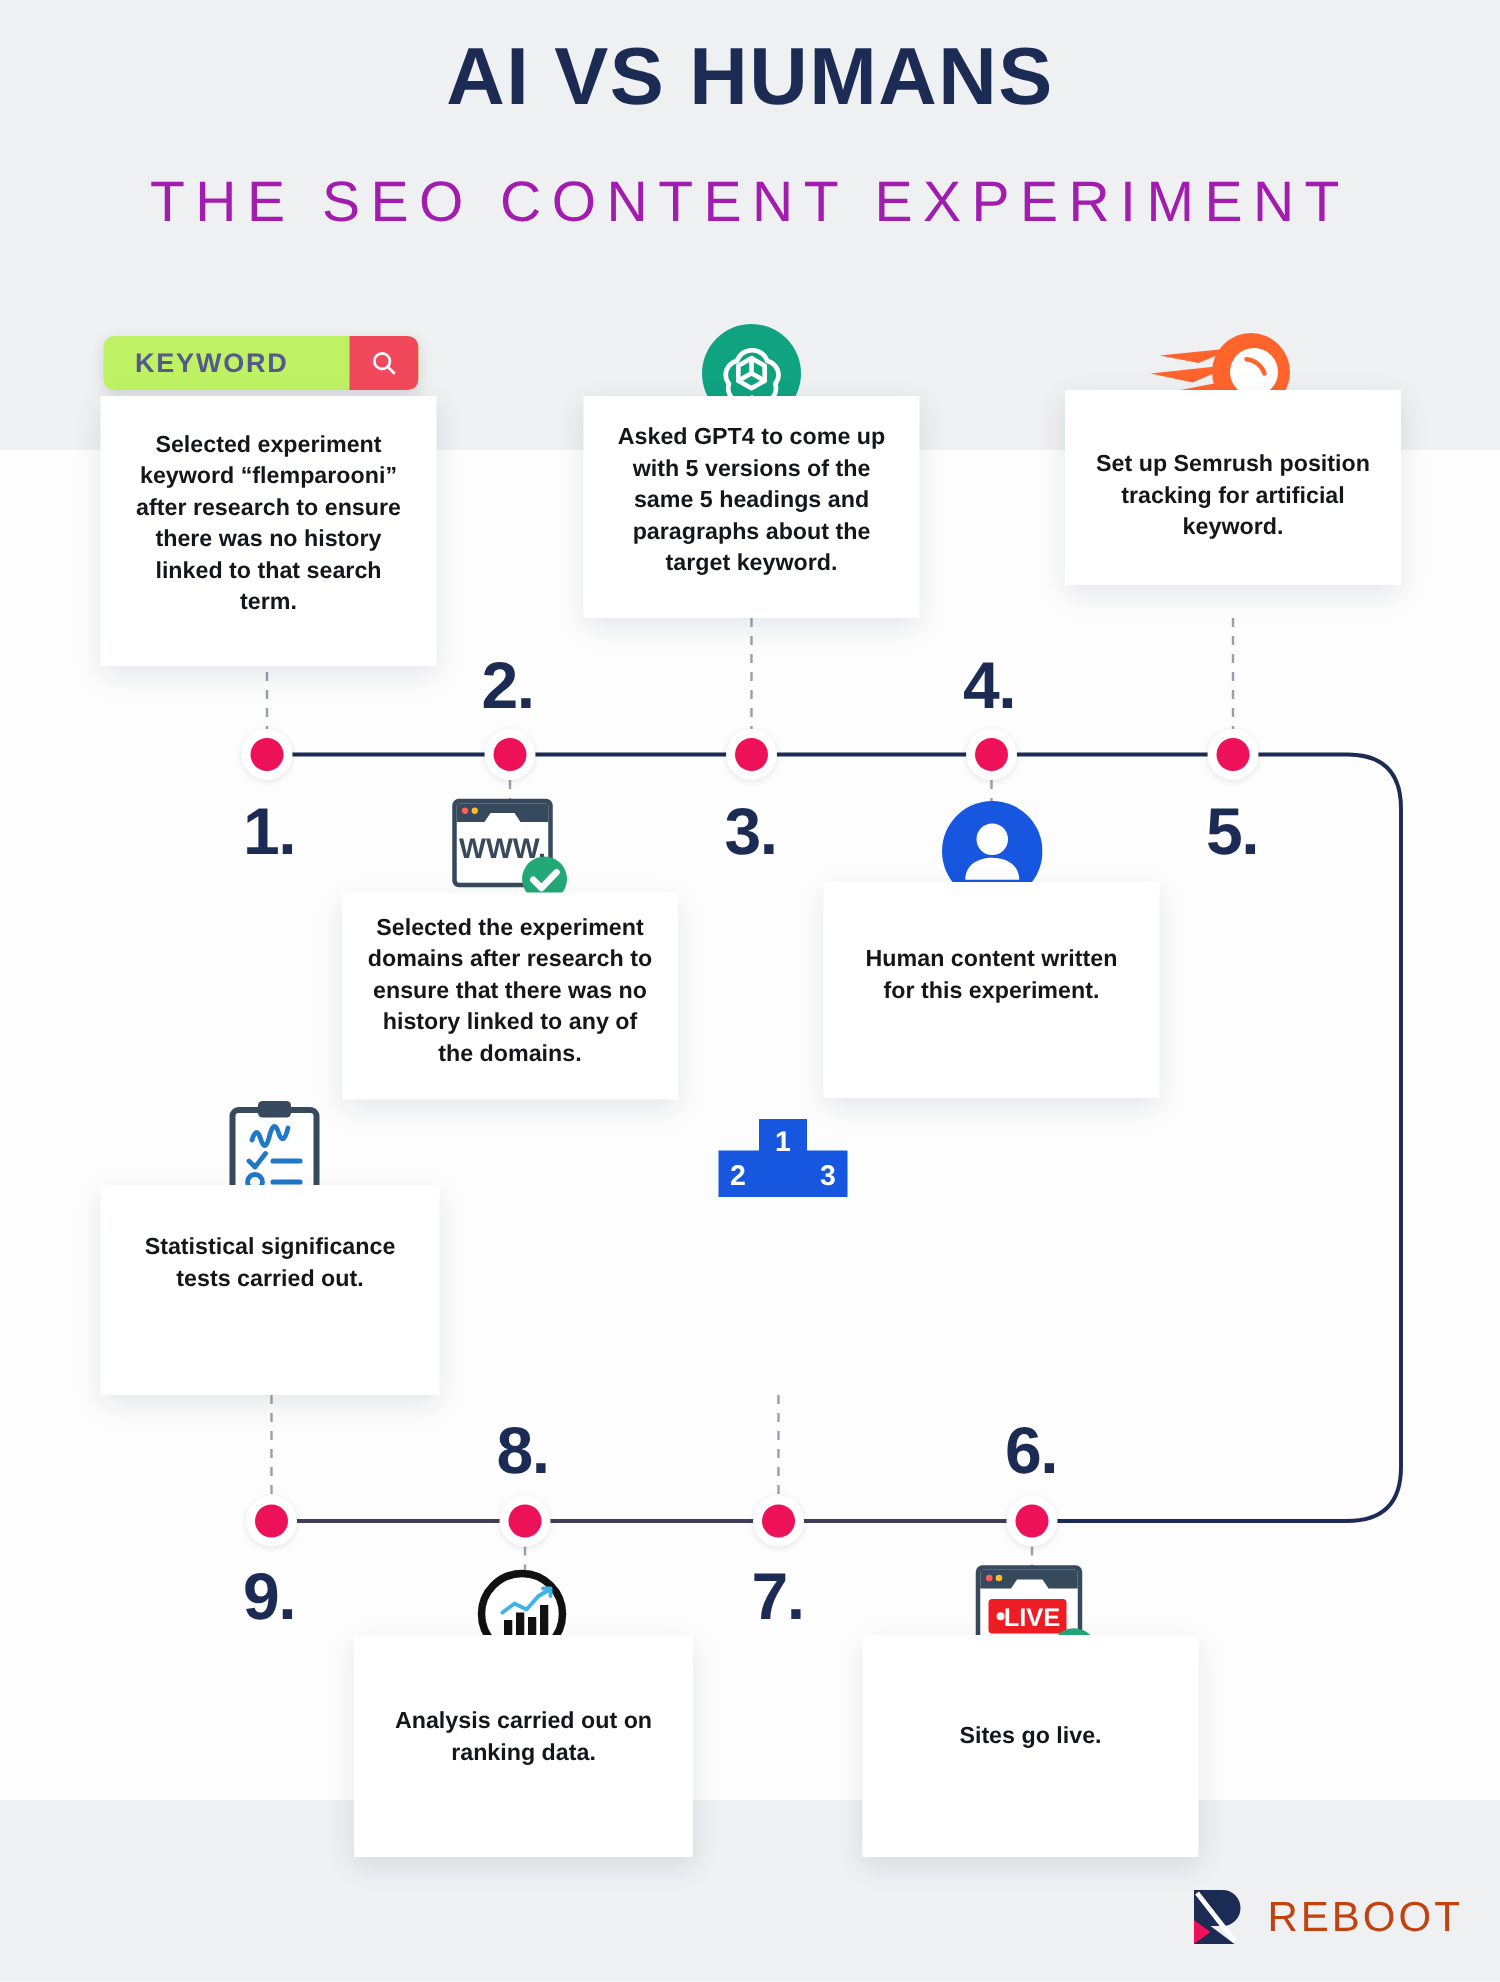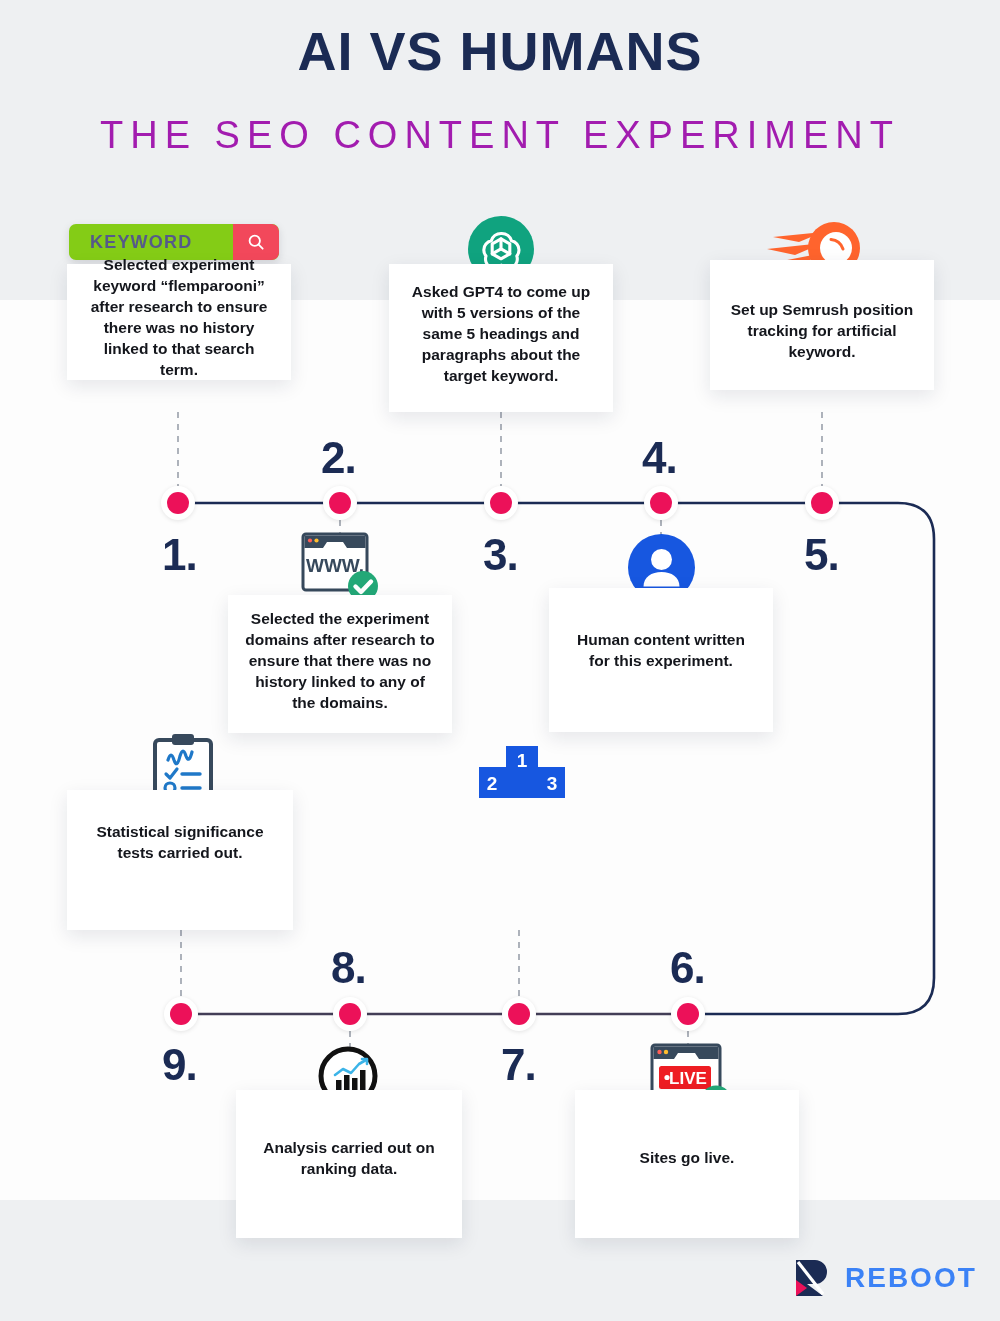--- a/index.html
+++ b/index.html
@@ -51,55 +51,55 @@
   
   .card{
     position:absolute;background:#ffffff;
     box-shadow:0 6px 18px rgba(22,30,60,.10);
     display:flex;align-items:center;justify-content:center;
     text-align:center;box-sizing:border-box;padding:12px 16px;
   }
   .card p{
     margin:0;font-size:15.5px;line-height:1.35;font-weight:bold;color:#14161c;
   }
-  .card.c1{left:67px;top:264px;width:224px;height:116px;}
+  .card.c1{left:67px;top:264px;width:224px;height:180px;}
   .card.c1 p{position:relative;top:-4px;}
   .card.c2{left:228px;top:595px;width:224px;height:138px;align-items:flex-start;padding-top:14px;}
   .card.c3{left:389px;top:264px;width:224px;height:148px;align-items:flex-start;padding-top:18px;}
   .card.c4{left:549px;top:588px;width:224px;height:144px;align-items:flex-start;padding-top:42px;}
   .card.c5{left:710px;top:260px;width:224px;height:130px;align-items:flex-start;padding-top:40px;}
   .card.c6{left:575px;top:1090px;width:224px;height:148px;align-items:flex-start;padding-top:58px;}
   .card.c7{left:406px;top:790px;width:226px;height:140px;align-items:flex-start;padding-top:32px;}
   .card.c8{left:236px;top:1090px;width:226px;height:148px;align-items:flex-start;padding-top:48px;}
   .card.c9{left:67px;top:790px;width:226px;height:140px;align-items:flex-start;padding-top:32px;}
 
   
   .icon{position:absolute;}
 
   
   .kw-pill{
     position:absolute;left:69px;top:224px;width:210px;height:36px;
-    border-radius:7px;background:#84cc16;overflow:hidden;
+    border-radius:7px;background:#bef264;overflow:hidden;
     box-shadow:0 3px 9px rgba(20,25,40,.13);
     display:flex;align-items:center;
   }
   .kw-text{
     flex:1;font-size:18px;font-weight:bold;letter-spacing:1.2px;
     color:#555a8a;padding-left:21px;
   }
   .kw-btn{
     width:46px;height:36px;background:#f2485b;border-radius:0 7px 7px 0;
     display:flex;align-items:center;justify-content:center;
   }
 
   .logo{
     position:absolute;left:793px;top:1258px;display:flex;align-items:center;gap:14px;
   }
   .logo-word{
-    font-size:28px;font-weight:bold;color:#3b82f6;letter-spacing:2px;
+    font-size:28px;font-weight:normal;color:#c2410c;letter-spacing:2px;
   }
 </style>
 </head>
 <body>
 
 <div id="stage">
 
   <div class="band band-top"></div>
   <div class="band band-mid"></div>
   <div class="band band-bot"></div>

